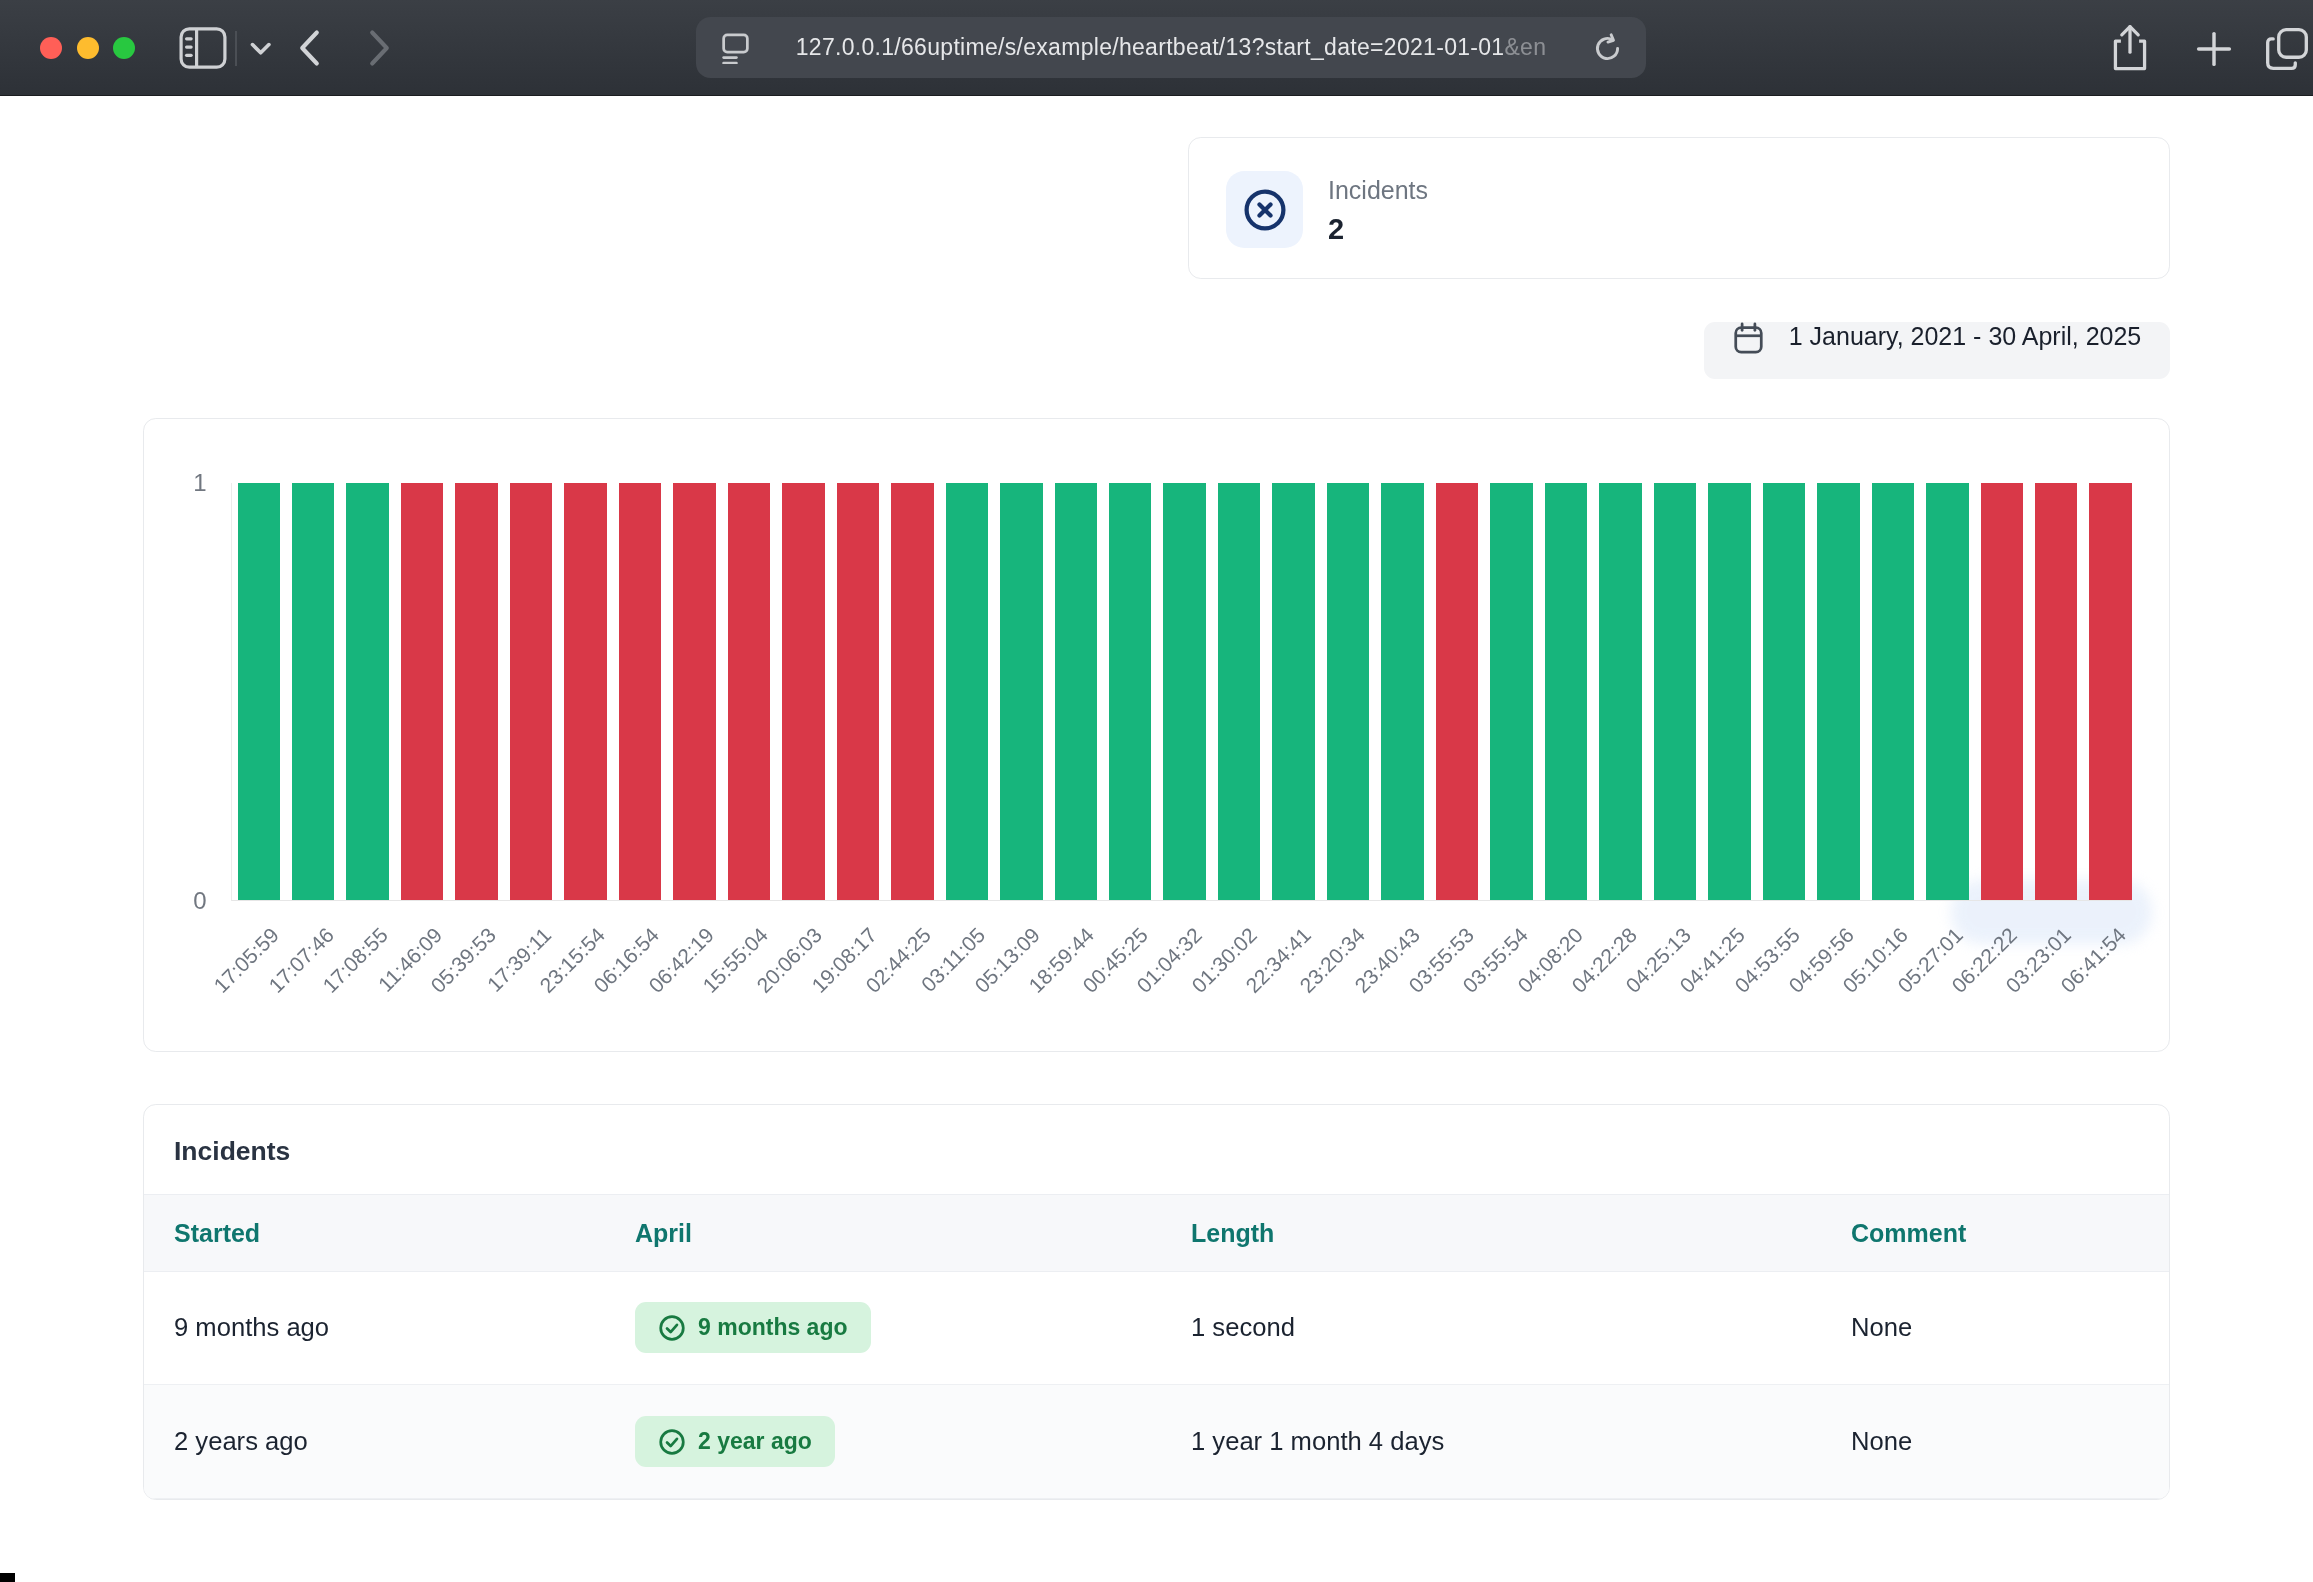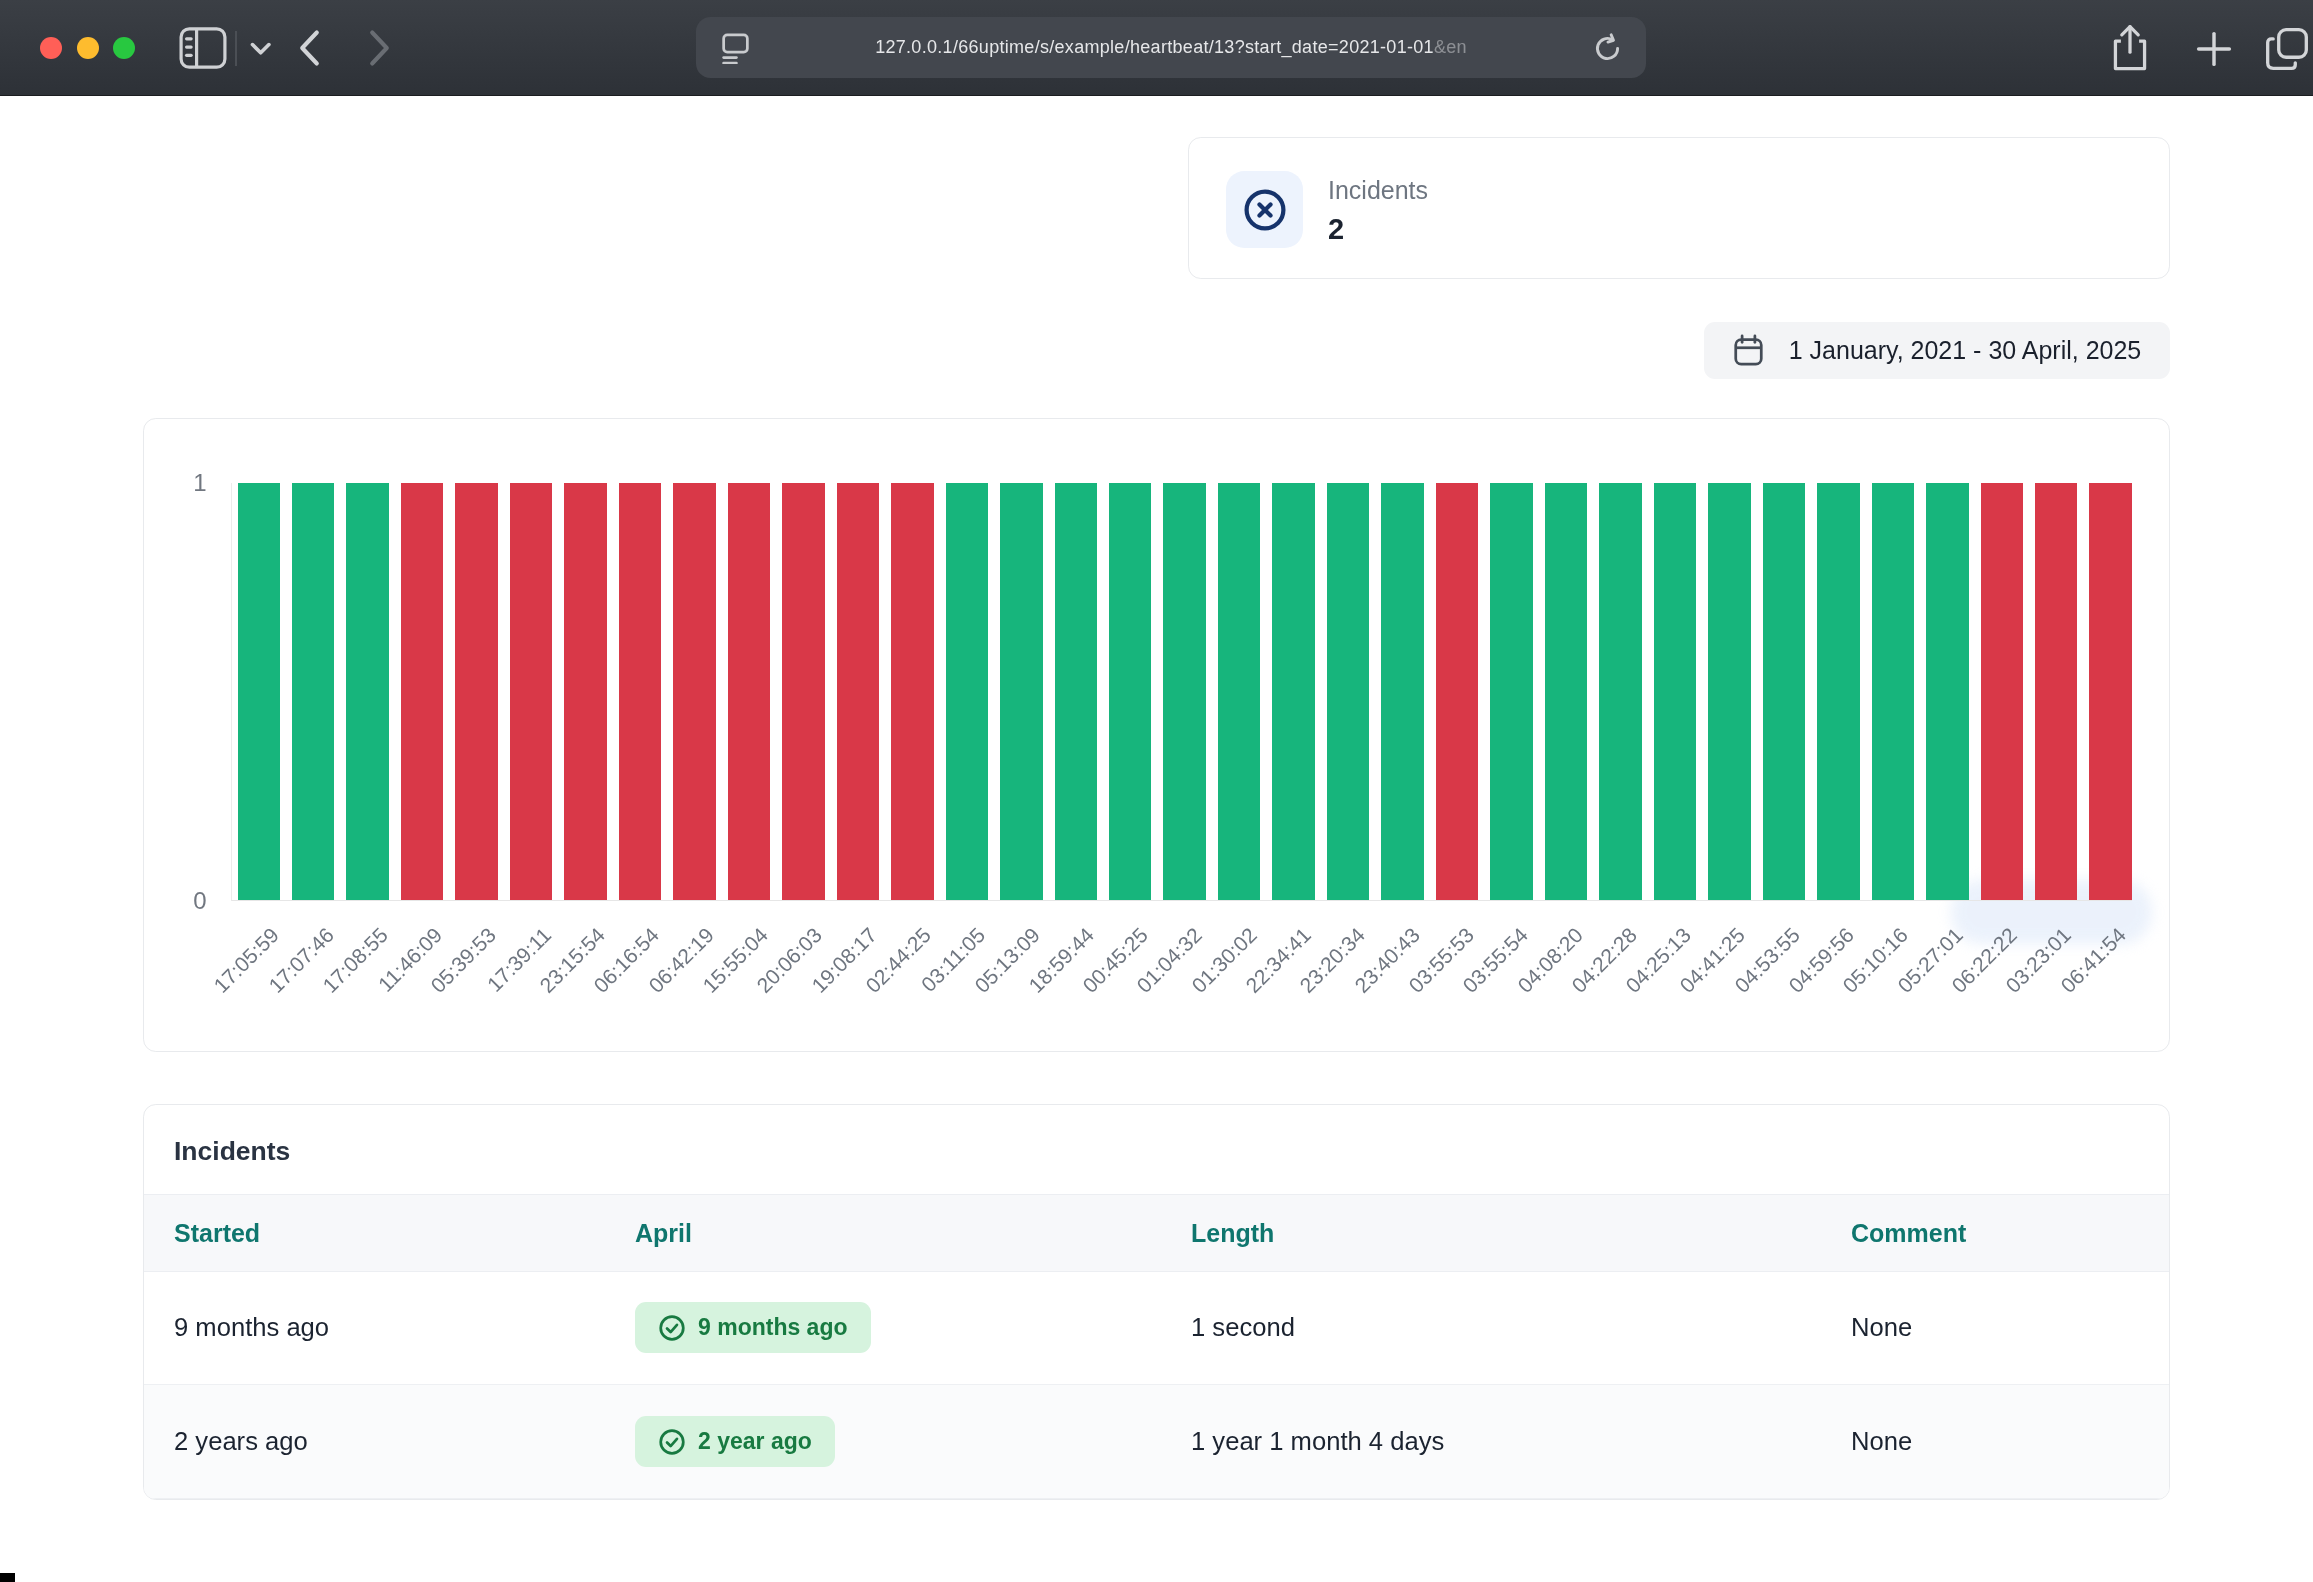--- a/index.html
+++ b/index.html
@@ -12,33 +12,33 @@
     border-bottom:0.9px solid #1b1d20;}
   .tl{position:absolute;top:37px;width:22px;height:22px;border-radius:50%;}
   .tl.red{left:40px;background:#ff5f57;}
   .tl.yellow{left:77px;background:#febc2e;}
   .tl.green{left:113px;background:#28c840;}
   .chrome svg{position:absolute;}
   .vdiv{position:absolute;left:235px;top:31px;width:1.8px;height:35px;background:#4b4f55;}
 
   .urlbar{position:absolute;left:696px;top:17.4px;width:950px;height:61px;
     background:#43474e;border-radius:14.6px;display:flex;align-items:center;}
-  .urltext{position:absolute;left:0;right:0;text-align:center;font-size:18px;color:#e6e7e9;letter-spacing:0.3px;white-space:nowrap;}
+  .urltext{position:absolute;left:0;right:0;text-align:center;font-size:23px;color:#e6e7e9;letter-spacing:0.3px;white-space:nowrap;}
   .urltext .fade{opacity:.45;}
 
   
   .card{position:absolute;background:#fff;border:1.8px solid #e8eaed;border-radius:12.8px;}
   .stat-icon-tile{position:absolute;left:37px;top:33px;width:77px;height:77px;border-radius:18.3px;
     background:#edf3fd;display:flex;align-items:center;justify-content:center;}
   .stat-label{position:absolute;left:139px;top:38px;font-size:25px;color:#6e7681;}
   .stat-value{position:absolute;left:139px;top:75px;font-size:29px;font-weight:bold;color:#1b2330;}
 
   
   .datebtn{position:absolute;left:1704px;top:322px;width:466px;height:57px;background:#f3f4f6;
-    border-radius:11px;display:flex;align-items:center;justify-content:center;gap:25px;}
+    border-radius:11px;display:flex;justify-content:center;gap:25px;}
   .datebtn span{font-size:25px;color:#1a202c;}
 
   
   .chart-card{position:absolute;left:143px;top:418px;width:2027px;height:634px;}
   .ytick{position:absolute;width:37px;text-align:right;font-size:24px;color:#717780;transform:translateY(-50%);}
   .plot{position:absolute;left:87px;top:64px;width:1901px;height:418px;
     border-left:1.8px solid #ececec;border-bottom:1.8px solid #e6e6e6;
     display:flex;align-items:flex-end;gap:12px;padding-left:5.5px;}
   .bar{flex:1;height:100%;}
   .xlabels{position:absolute;left:87px;top:504px;width:1901px;height:119px;}

